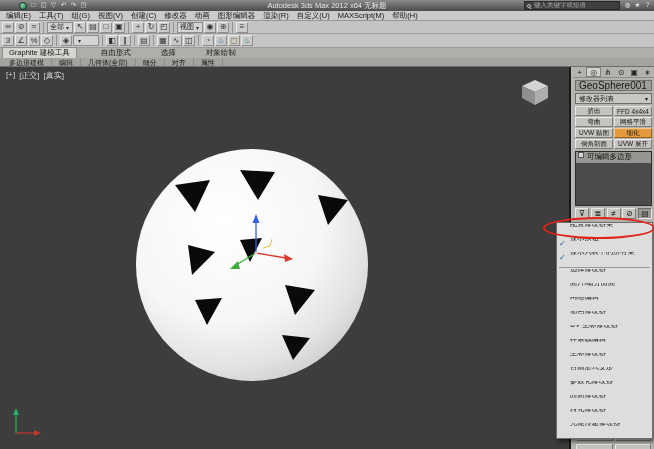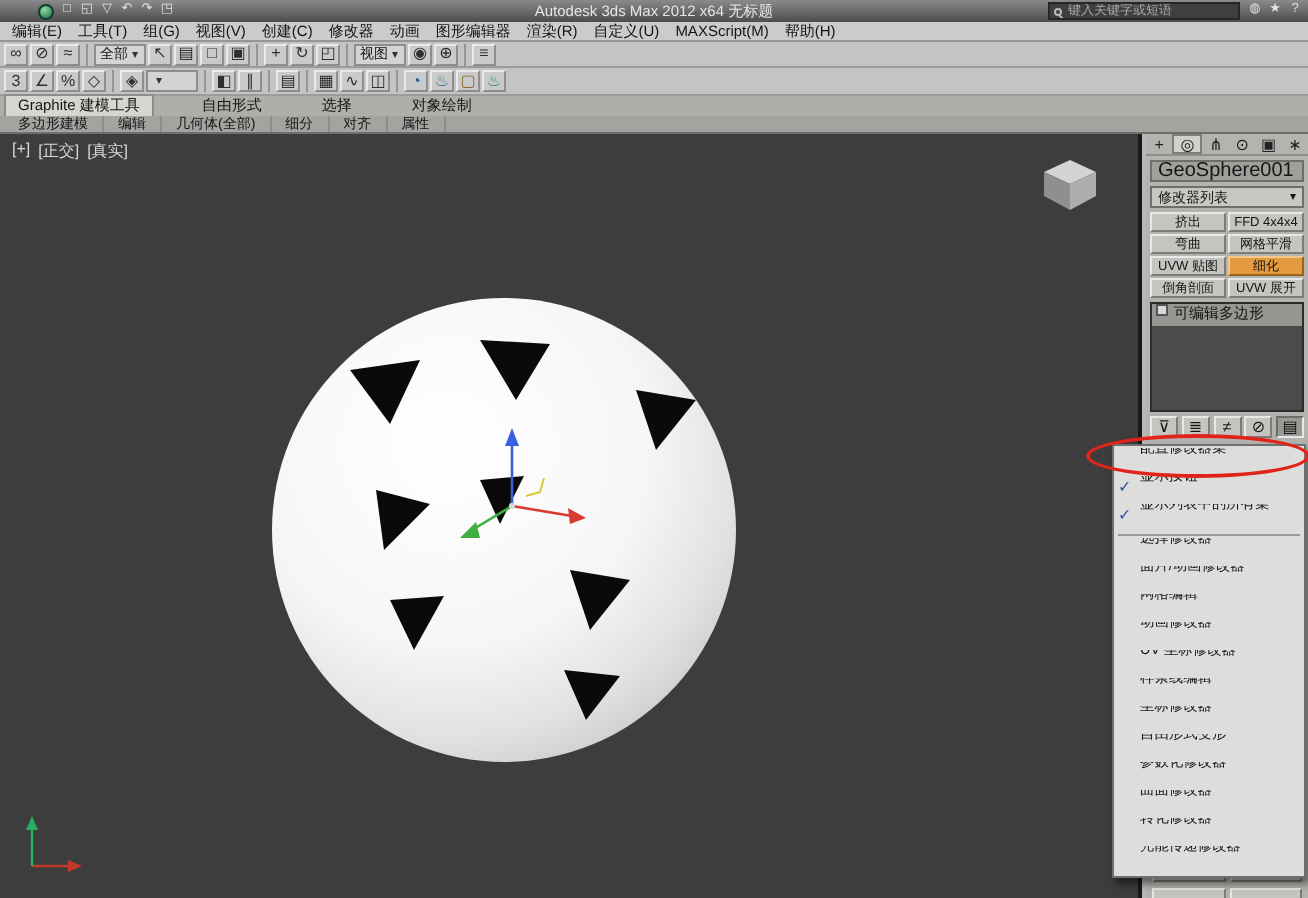--- a/index.html
+++ b/index.html
@@ -309,21 +309,21 @@
       </div>
       <div class="ctx-item">
         <span class="chk">✓</span>
         <span>显示列表中的所有集</span>
       </div>
       <div class="ctx-sep"></div>
       <div class="ctx-item">
         <span>选择修改器</span>
       </div>
       <div class="ctx-item">
-        <span>面片/动画修改器</span>
+        <span>面片/细分曲面</span>
       </div>
       <div class="ctx-item">
         <span>网格编辑</span>
       </div>
       <div class="ctx-item">
         <span>动画修改器</span>
       </div>
       <div class="ctx-item">
         <span>UV 坐标修改器</span>
       </div>

